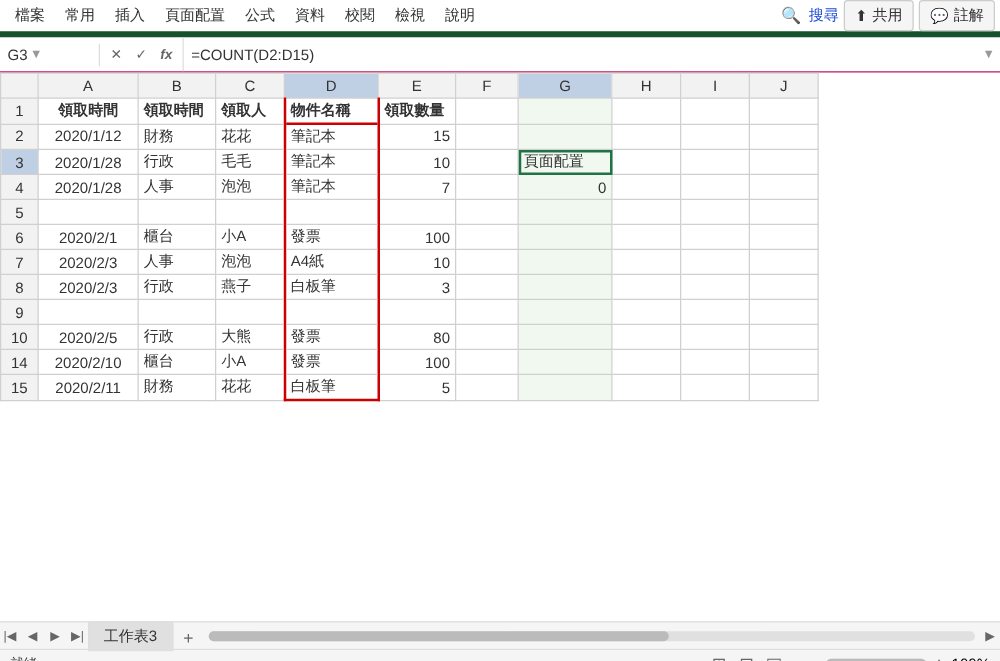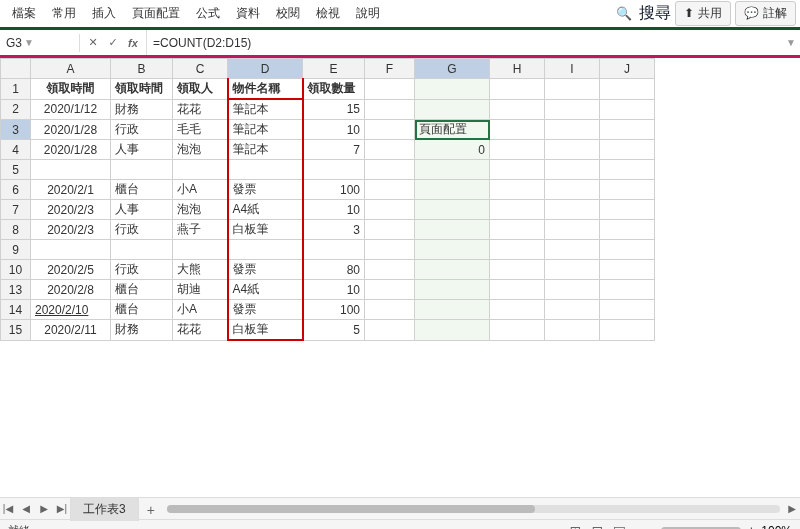--- a/index.html
+++ b/index.html
@@ -3,24 +3,23 @@
   <meta charset="utf-8">
   <style>
     * { box-sizing: border-box; margin: 0; padding: 0; }
     body { font-family: 'Microsoft JhengHei', 'SimHei', sans-serif; font-size: 12px; background: #fff; }
 
     
     .menu-bar {
       display: flex;
       align-items: center;
       background: #fff;
-      border-bottom: 3px solid #14532d;
+      border-bottom: 5px solid #14532d;
       height: 30px;
       padding: 0 4px;
-      font-family: Liberation Serif, serif;
     }
     .menu-item {
       padding: 4px 8px;
       cursor: pointer;
       font-size: 12px;
       color: #333;
     }
     .menu-spacer { flex: 1; }
     .menu-right {
       display: flex;
@@ -49,21 +48,21 @@
       border-radius: 3px;
       cursor: pointer;
       color: #333;
       font-size: 12px;
     }
 
     
     .formula-bar {
       display: flex;
       align-items: center;
-      border-bottom: 3px solid #be185d;
+      border-bottom: 1px solid #be185d;
       height: 28px;
       background: #fff;
     }
     .cell-ref {
       width: 80px;
       border-right: 1px solid #ddd;
       padding: 2px 6px;
       font-size: 12px;
       display: flex;
       align-items: center;
@@ -225,21 +224,21 @@
   <span class="menu-item">插入</span>
   <span class="menu-item">頁面配置</span>
   <span class="menu-item">公式</span>
   <span class="menu-item">資料</span>
   <span class="menu-item">校閱</span>
   <span class="menu-item">檢視</span>
   <span class="menu-item">說明</span>
   <span class="menu-spacer"></span>
 
   <span style="margin-right:6px;color:#666;font-size:13px;">🔍</span>
-  <span style="margin-right:4px;font-size:16px;color:#0f172a;">搜尋</span>
+  <span style="margin-right:4px;font-size:12px;color:#1d4ed8;">搜尋</span>
   <div class="menu-right">
     <div class="menu-share">
       <span style="font-size:12px;">⬆</span>
       <span>共用</span>
     </div>
     <div class="menu-comment">
       <span style="font-size:12px;">💬</span>
       <span>註解</span>
     </div>
   </div>
@@ -416,35 +415,22 @@
           <td class="cell">大熊</td>
           <td class="cell" style="border-left: 2px solid rgb(204, 0, 0); border-right: 2px solid rgb(204, 0, 0);">發票</td>
           <td class="cell" style="text-align: right;">80</td>
           <td class="cell"></td>
           <td class="cell" style="background: rgb(240, 248, 240);"></td>
           <td class="cell"></td>
           <td class="cell"></td>
           <td class="cell"></td>
         </tr>
         <tr>
-          <td class="row-header">13</td>
-          <td class="cell" style="text-align: center;">2020/2/8</td>
-          <td class="cell">櫃台</td>
-          <td class="cell">胡迪</td>
-          <td class="cell" style="border-left: 2px solid rgb(204, 0, 0); border-right: 2px solid rgb(204, 0, 0);">A4紙</td>
-          <td class="cell" style="text-align: right;">10</td>
-          <td class="cell"></td>
-          <td class="cell" style="background: rgb(240, 248, 240);"></td>
-          <td class="cell"></td>
-          <td class="cell"></td>
-          <td class="cell"></td>
-        </tr>
-        <tr>
           <td class="row-header">14</td>
-          <td class="cell" style="text-align: left; text-decoration: underline;">2020/2/10</td>
+          <td class="cell" style="text-align: center;">2020/2/10</td>
           <td class="cell">櫃台</td>
           <td class="cell">小A</td>
           <td class="cell" style="border-left: 2px solid rgb(204, 0, 0); border-right: 2px solid rgb(204, 0, 0);">發票</td>
           <td class="cell" style="text-align: right;">100</td>
           <td class="cell"></td>
           <td class="cell" style="background: rgb(240, 248, 240);"></td>
           <td class="cell"></td>
           <td class="cell"></td>
           <td class="cell"></td>
         </tr>

